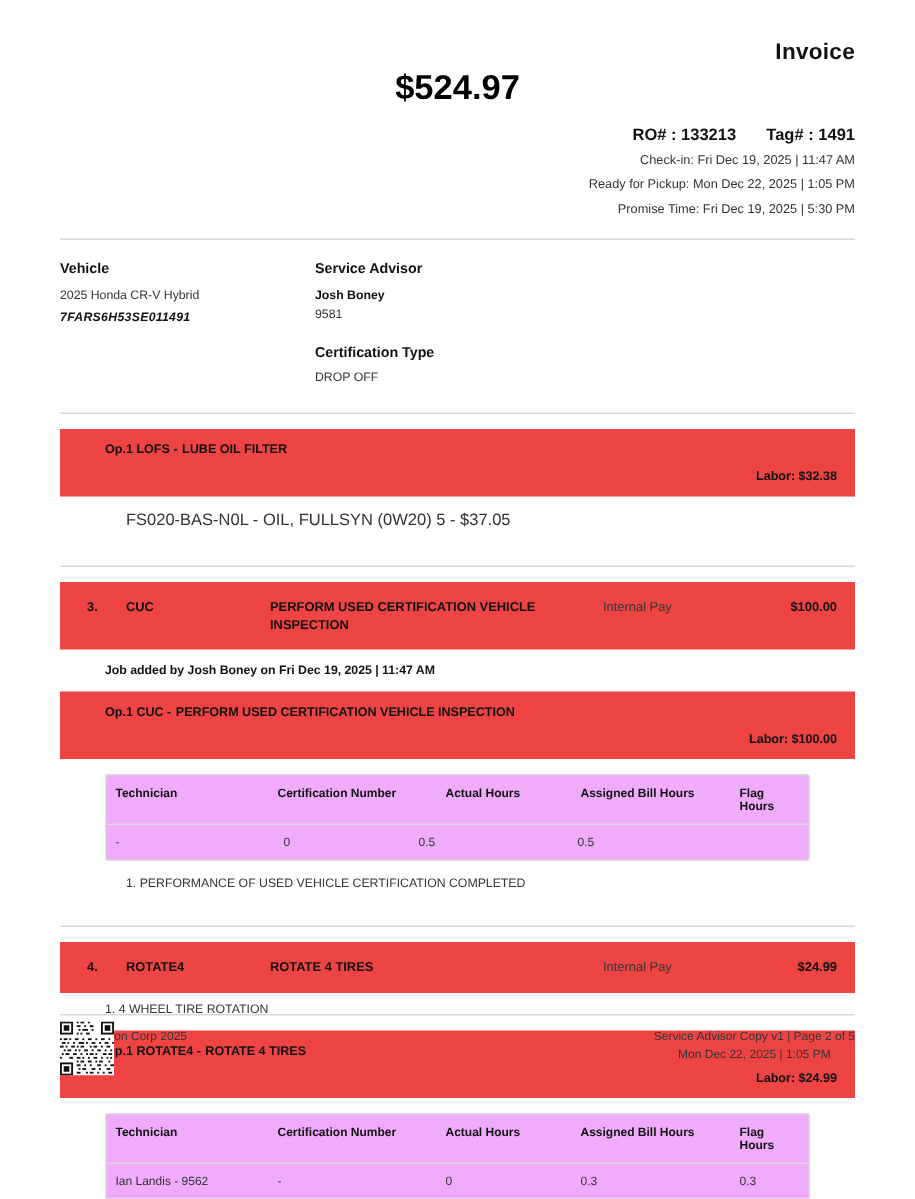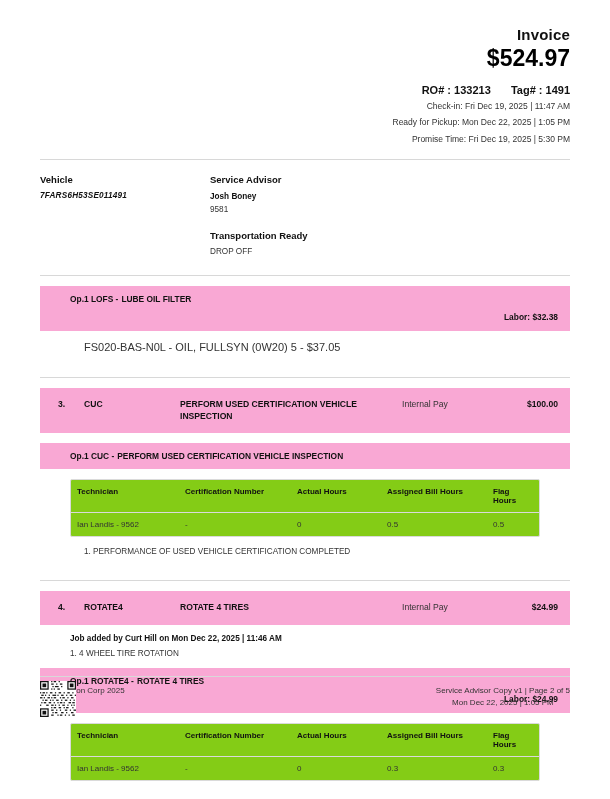--- a/index.html
+++ b/index.html
@@ -32,20 +32,21 @@
     font-size: 15px;
     font-weight: bold;
     letter-spacing: 0.2px;
     color: #111;
   }
   .invoice-amount {
     font-size: 23px;
     font-weight: bold;
     margin-top: 2px;
     color: #000;
+    text-align: center;
   }
   .ro-line {
     margin-top: 12px;
     font-size: 11px;
     font-weight: bold;
     color: #111;
   }
   .ro-line .sep {
     display: inline-block;
     width: 14px;
@@ -97,21 +98,21 @@
     color: #111;
     margin-top: 14px;
     margin-bottom: 5px;
   }
 
   
   .band {
     margin-top: 10px;
   }
   .shade {
-    background: #f9a8d4;
+    background: #ef4444;
   }
   .op-row {
     display: flex;
     align-items: center;
     padding: 8px 12px 8px 30px;
     font-size: 8.4px;
   }
   .op-label {
     font-weight: bold;
     color: #111;
@@ -153,21 +154,21 @@
     font-size: 8.2px;
     color: #333;
     padding: 6px 12px 0 30px;
   }
 
   
   .tech-table {
     margin: 10px 30px 0 30px;
     border: 1px solid #dadada;
     border-radius: 2px;
-    background: #84cc16;
+    background: #f0abfc;
   }
   .tech-head, .tech-body {
     display: flex;
     font-size: 8px;
   }
   .tech-head {
     font-weight: bold;
     color: #111;
     border-bottom: 1px solid #dadada;
   }
@@ -252,27 +253,28 @@
     <div class="meta-line">Check-in: Fri Dec 19, 2025 | 11:47 AM</div>
     <div class="meta-line">Ready for Pickup: Mon Dec 22, 2025 | 1:05 PM</div>
     <div class="meta-line">Promise Time: Fri Dec 19, 2025 | 5:30 PM</div>
   </div>
 
   <div class="rule"></div>
 
   <div class="parties">
     <div class="col-vehicle">
       <div class="party-title">Vehicle</div>
+      <div class="party-line">2025 Honda CR-V Hybrid</div>
       <div class="vin">7FARS6H53SE011491</div>
     </div>
     <div class="col-advisor">
       <div class="party-title">Service Advisor</div>
       <div class="party-line bold">Josh Boney</div>
       <div class="party-line">9581</div>
-      <div class="sub-title">Transportation Ready</div>
+      <div class="sub-title">Certification Type</div>
       <div class="party-line">DROP OFF</div>
     </div>
   </div>
 
   <div class="rule" style="margin-top:16px;"></div>
 
   <div class="band shade">
     <div class="op-row">
       <span class="op-label">Op.1 LOFS -</span>
       <span class="op-label light" style="margin-left:3px;">LUBE OIL FILTER</span>
@@ -288,58 +290,58 @@
   <div class="band shade">
     <div class="job-header">
       <div class="jh-num">3.</div>
       <div class="jh-code">CUC</div>
       <div class="jh-desc">PERFORM USED CERTIFICATION VEHICLE INSPECTION</div>
       <div class="jh-pay">Internal Pay</div>
       <div class="jh-amt">$100.00</div>
     </div>
   </div>
   <div class="band" style="margin-top:0;">
+    <div class="job-note">Job added by Josh Boney on Fri Dec 19, 2025 | 11:47 AM</div>
   </div>
   <div class="band shade">
     <div class="op-row">
       <span class="op-label">Op.1 CUC -</span>
       <span class="op-label light" style="margin-left:3px;">PERFORM USED CERTIFICATION VEHICLE INSPECTION</span>
     </div>
+    <div class="labor-row">Labor: $100.00</div>
   </div>
   <div class="tech-table">
     <div class="tech-head">
       <div class="c1">Technician</div>
       <div class="c2">Certification Number</div>
       <div class="c3">Actual Hours</div>
       <div class="c4">Assigned Bill Hours</div>
       <div class="c5">Flag Hours</div>
     </div>
     <div class="tech-body">
-      <div class="c1">Ian Landis - 9562</div>
       <div class="c2">-</div>
       <div class="c3">0</div>
       <div class="c4">0.5</div>
       <div class="c5">0.5</div>
     </div>
   </div>
   <div class="completed">1. PERFORMANCE OF USED VEHICLE CERTIFICATION COMPLETED</div>
 
   <div class="rule"></div>
 
   <div class="band shade">
     <div class="job-header">
       <div class="jh-num">4.</div>
       <div class="jh-code">ROTATE4</div>
       <div class="jh-desc">ROTATE 4 TIRES</div>
       <div class="jh-pay">Internal Pay</div>
       <div class="jh-amt">$24.99</div>
     </div>
   </div>
   <div class="band" style="margin-top:0;">
-    <div class="job-note">Job added by Curt Hill on Mon Dec 22, 2025 | 11:46 AM</div>
     <div class="job-sub">1. 4 WHEEL TIRE ROTATION</div>
   </div>
   <div class="band shade">
     <div class="op-row">
       <span class="op-label">Op.1 ROTATE4 -</span>
       <span class="op-label light" style="margin-left:3px;">ROTATE 4 TIRES</span>
     </div>
     <div class="labor-row">Labor: $24.99</div>
   </div>
   <div class="tech-table">

